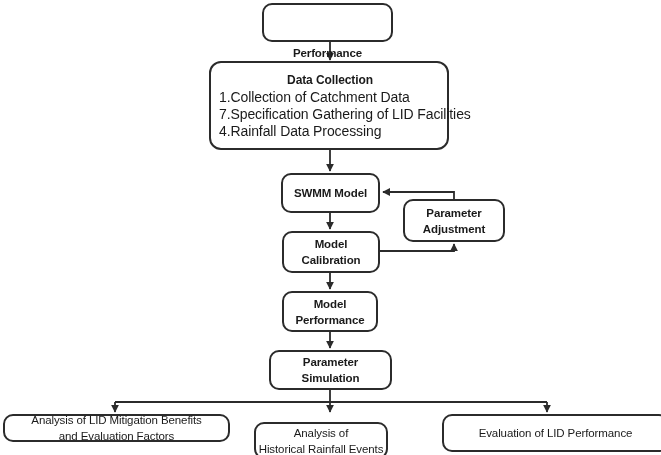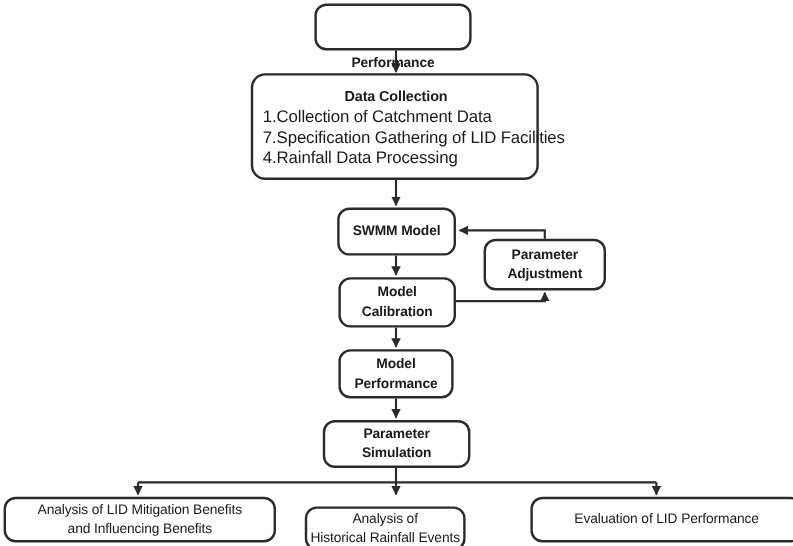--- a/index.html
+++ b/index.html
@@ -127,23 +127,23 @@
   <div class="node" style="left:282px; top:291px; width:96px; height:41px;">
     <span class="ln">Model</span>
     <span class="ln">Performance</span>
   </div>
 
   <div class="node" style="left:269px; top:350px; width:123px; height:40px;">
     <span class="ln">Parameter</span>
     <span class="ln">Simulation</span>
   </div>
 
-  <div class="node light" style="left:3px; top:414px; width:227px; height:38px;">
+  <div class="node light" style="left:3px; top:414px; width:227px; height:28px;">
     <span class="ln">Analysis of LID Mitigation Benefits</span>
-    <span class="ln">and Influencing Benefits</span>
+    <span class="ln">and Evaluation Factors</span>
   </div>
 
   <div class="node light" style="left:254px; top:422px; width:134px; height:37px;">
     <span class="ln">Analysis of</span>
     <span class="ln">Historical Rainfall Events</span>
   </div>
 
   <div class="node light" style="left:430px; top:414px; width:227px; height:38px;margin-left:12px;">
     <span class="ln">Evaluation of LID Performance</span>
   </div>

